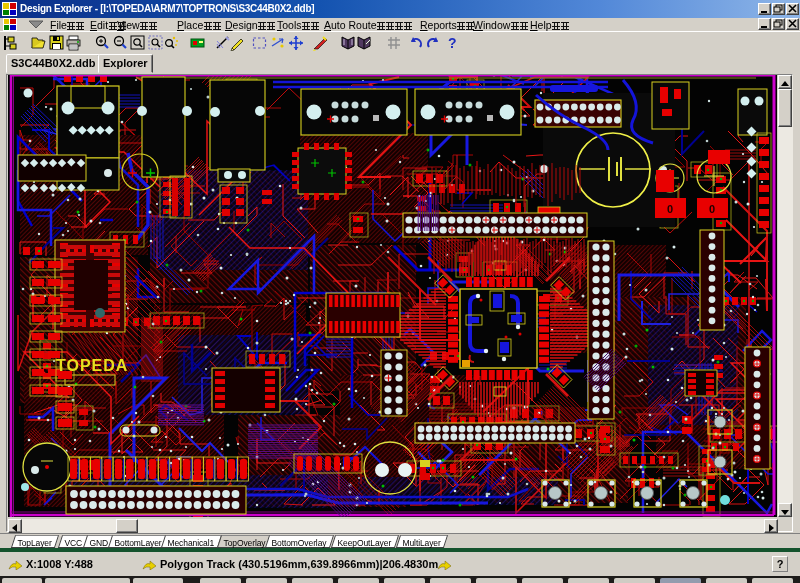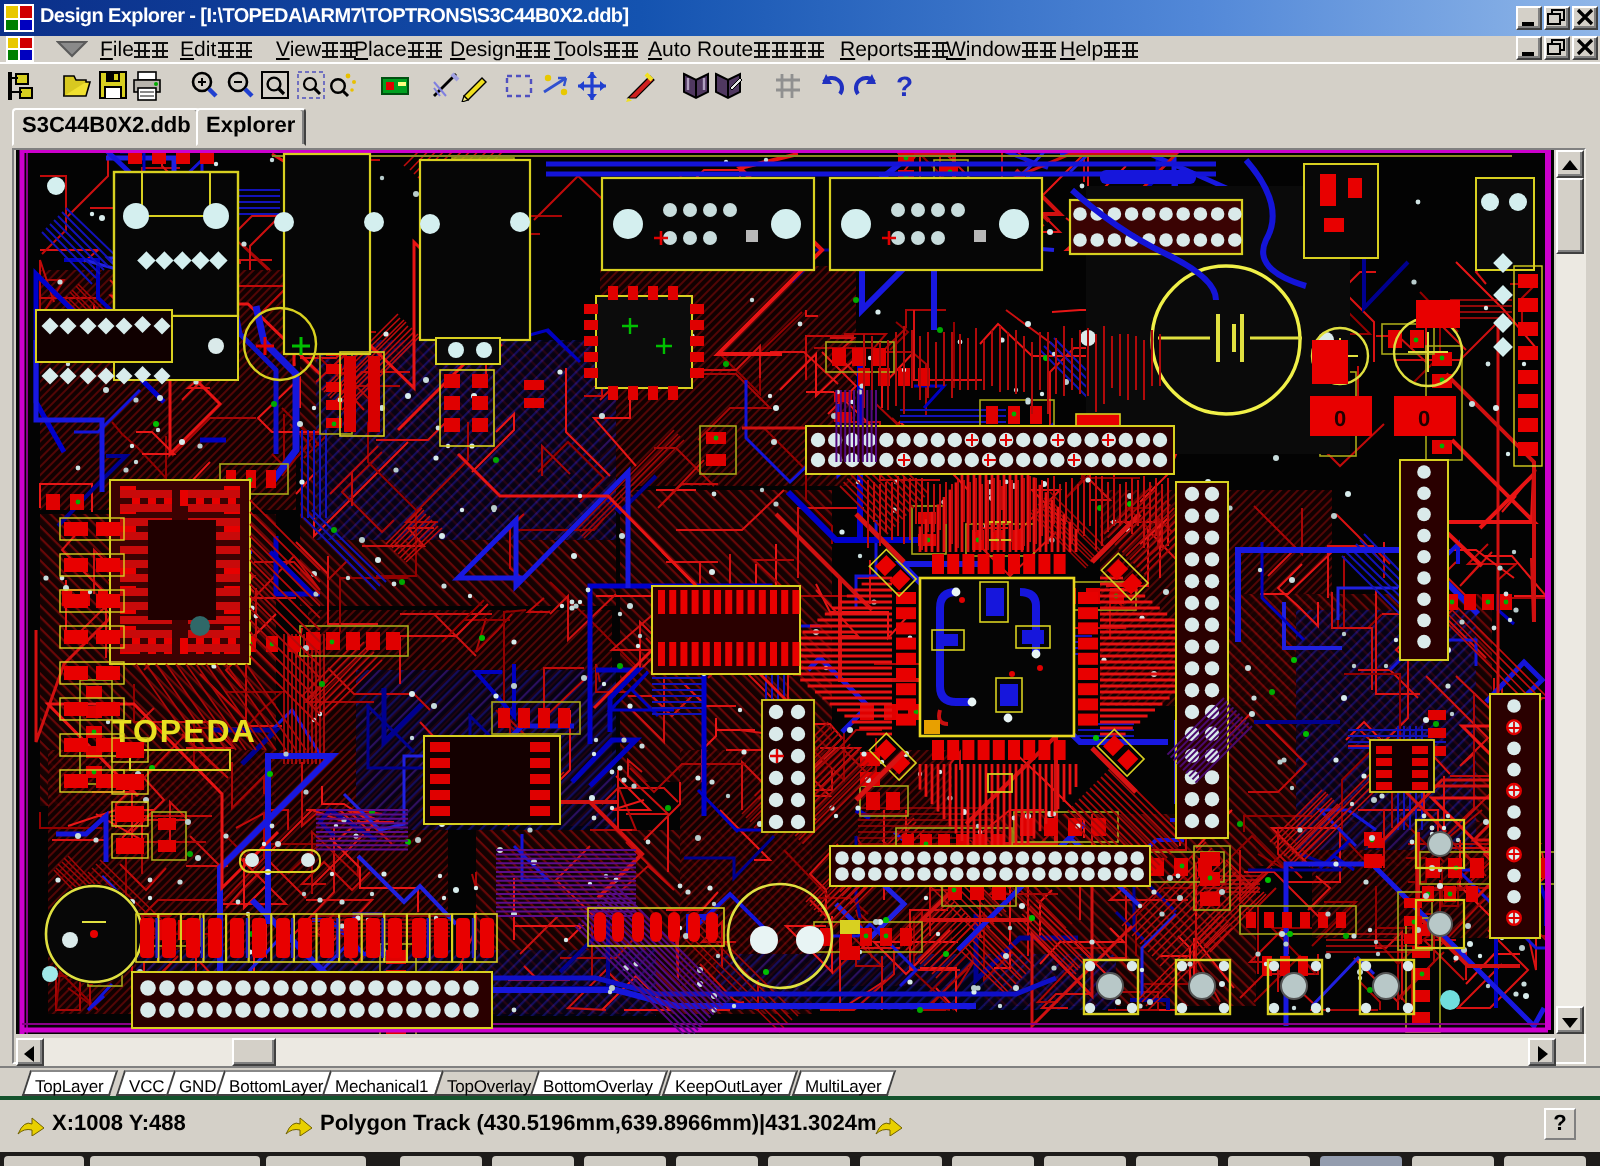--- a/index.html
+++ b/index.html
@@ -25,21 +25,21 @@
 #canvasfr{position:absolute;left:6px;top:1px;width:787px;height:458px;border:1px solid;border-color:#808080 #fff #fff #808080}
 #pcb{position:absolute;left:8px;top:75px;width:769px;height:442px;background:#000}
 .sbtn{position:absolute;width:14px;height:14px;background:#d4d0c8;border:1px solid;border-color:#fff #404040 #404040 #fff;box-shadow:inset -1px -1px 0 #808080}
 #vscroll{left:778px;top:75px;width:15px;height:442px;background:#ece9e2}
 #hscroll{left:8px;top:519px;width:770px;height:14px;background:#ece9e2}
 
 #layertabs{left:0;top:533px;width:800px;height:15px;background:#d4d0c8;border-top:1px solid #808080}
 .ltab{position:absolute;top:1px;height:13px;background:#fff;font-size:8.5px;letter-spacing:-0.1px;padding:2px 4px 0 4px;color:#000;transform:skewX(-18deg);border:1px solid #404040;border-top:1px solid #888}
 .ltab span{display:inline-block;transform:skewX(18deg);white-space:nowrap}
 
-#status{left:0;top:548px;width:800px;height:28px;background:#d4d0c8;border-top:2px solid #14532d;font-size:11px;font-weight:bold}
+#status{left:0;top:548px;width:800px;height:28px;background:#d4d0c8;border-top:4px solid #14532d;font-size:11px;font-weight:bold}
 .sicon{position:absolute;width:14px;height:10px}
 
 #task{left:0;top:576px;width:800px;height:7px;background:#1e1c1a}
 </style></head><body>
 <div id="root">
 <div class="abs" id="title">
   <div class="abs txt">Design Explorer - [I:\TOPEDA\ARM7\TOPTRONS\S3C44B0X2.ddb]</div>
   <svg class="abs" style="left:2px;top:2px" width="15" height="14">
         <rect x="0" y="0" width="15" height="14" fill="#fff"></rect>
         <rect x="1" y="1" width="6" height="6" fill="#e8c800"></rect>
@@ -64,21 +64,21 @@
         <rect x="1" y="1" width="5" height="5" fill="#e8c800"></rect>
         <rect x="7" y="1" width="6" height="5" fill="#d00000"></rect>
         <rect x="1" y="7" width="5" height="5" fill="#008000"></rect>
         <rect x="7" y="7" width="6" height="5" fill="#0000c0"></rect>
       </svg>
   <svg class="abs" style="left:28px;top:2px" width="16" height="9">
         <path d="M1 1 h14 l-7 7 z" fill="#8a8a8a" stroke="#5a5a5a"></path>
       </svg>
   <div class="menuitem" style="left:50px"><span class="u">F</span>ile<span class="cj"></span><span class="cj"></span></div>
   <div class="menuitem" style="left:90px"><span class="u">E</span>dit<span class="cj"></span><span class="cj"></span></div>
-  <div class="menuitem" style="left:138px"><span class="u">V</span>iew<span class="cj"></span><span class="cj"></span></div>
+  <div class="menuitem" style="left:117px"><span class="u">V</span>iew<span class="cj"></span><span class="cj"></span></div>
   <div class="menuitem" style="left:177px"><span class="u">P</span>lace<span class="cj"></span><span class="cj"></span></div>
   <div class="menuitem" style="left:225px"><span class="u">D</span>esign<span class="cj"></span><span class="cj"></span></div>
   <div class="menuitem" style="left:277px"><span class="u">T</span>ools<span class="cj"></span><span class="cj"></span></div>
   <div class="menuitem" style="left:324px"><span class="u">A</span>uto Route<span class="cj"></span><span class="cj"></span><span class="cj"></span><span class="cj"></span></div>
   <div class="menuitem" style="left:420px"><span class="u">R</span>eports<span class="cj"></span><span class="cj"></span></div>
   <div class="menuitem" style="left:473px"><span class="u">W</span>indow<span class="cj"></span><span class="cj"></span></div>
   <div class="menuitem" style="left:530px"><span class="u">H</span>elp<span class="cj"></span><span class="cj"></span></div>
   <div class="abs winbtn" style="left:758px;top:0px"><svg width="11" height="9">
           <rect x="2" y="7" width="6" height="2" fill="#000"></rect>
         </svg></div>
@@ -2941,21 +2941,21 @@
   <div class="ltab" style="left:398px"><span>MultiLayer</span></div>
 </div>
 <div class="abs" id="status">
   <svg class="sicon" style="left:8px;top:8px" width="15" height="11">
         <path d="M1 9 Q4 2 8 4 L8 1 L14 6 L8 10 L8 7 Q4 6 1 9 Z" fill="#e8d000" stroke="#706000" stroke-width="0.5"></path>
       </svg>
   <div class="abs" style="left:26px;top:6px">X:1008 Y:488</div>
   <svg class="sicon" style="left:142px;top:8px" width="15" height="11">
         <path d="M1 9 Q4 2 8 4 L8 1 L14 6 L8 10 L8 7 Q4 6 1 9 Z" fill="#e8d000" stroke="#706000" stroke-width="0.5"></path>
       </svg>
-  <div class="abs" style="left:160px;top:6px">Polygon Track (430.5196mm,639.8966mm)|431.3024m</div>
+  <div class="abs" style="left:160px;top:6px">Polygon Track (430.5196mm,639.8966mm)|206.4830m</div>
   <svg class="sicon" style="left:437px;top:8px" width="15" height="11">
         <path d="M1 9 Q4 2 8 4 L8 1 L14 6 L8 10 L8 7 Q4 6 1 9 Z" fill="#e8d000" stroke="#706000" stroke-width="0.5"></path>
       </svg>
   <div class="abs" style="left:772px;top:4px;width:16px;height:16px;background:#d4d0c8;border:1px solid;border-color:#fff #808080 #808080 #fff;text-align:center;font-size:11px;font-weight:bold;color:#000;line-height:14px">?</div>
 </div>
 <div class="abs" id="task">
   <div class="abs" style="left:2px;top:2px;width:40px;height:5px;background:#d0ccc4;border-radius:2px 2px 0 0"></div>
   <div class="abs" style="left:45px;top:2px;width:85px;height:5px;background:#cfccc4;border-radius:2px 2px 0 0"></div>
   <div class="abs" style="left:133px;top:2px;width:50px;height:5px;background:#cfccc4;border-radius:2px 2px 0 0"></div>
   <div class="abs" style="left:200px;top:2px;width:41px;height:5px;background:#cfccc4;border-radius:2px 2px 0 0"></div>

